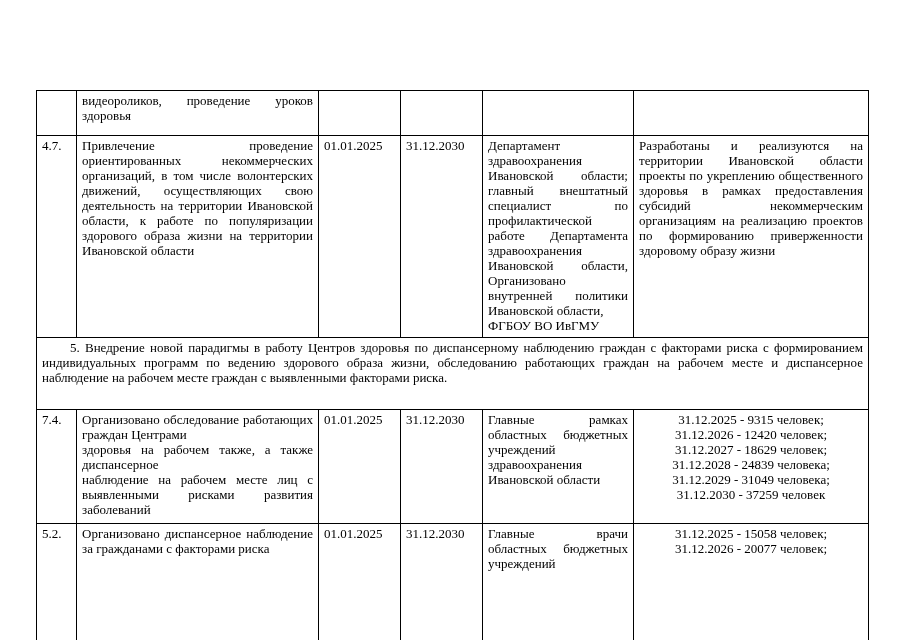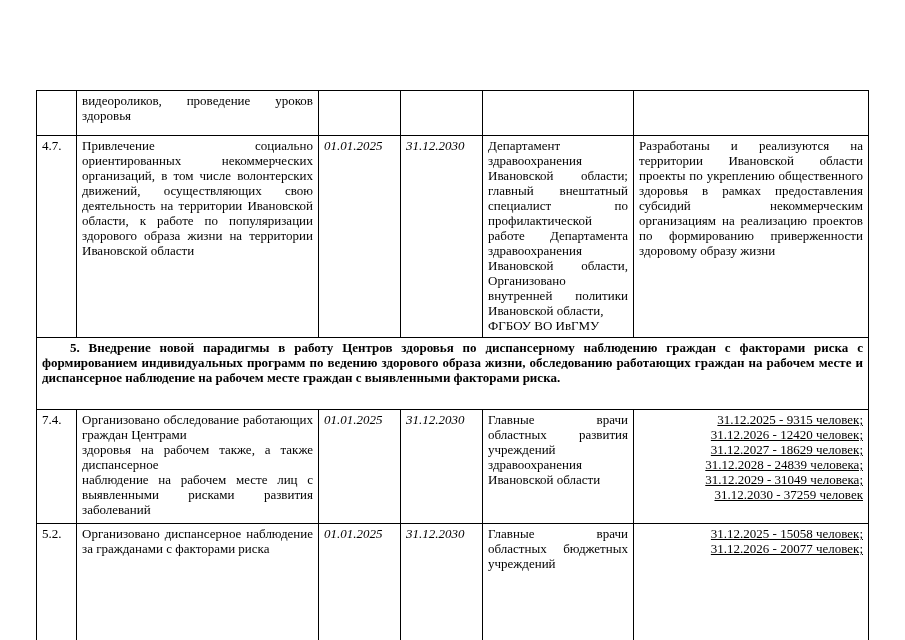--- a/index.html
+++ b/index.html
@@ -36,34 +36,34 @@
   table.doc-table td {
     border:1px solid #000;
     vertical-align:top;
     padding:2px 5px;
     overflow:hidden;
   }
   td.c-num { text-align:left; padding-left:3px; }
   td.c-act { text-align:justify; }
   td.c-resp { text-align:justify; }
   td.c-res { text-align:justify; }
-  td.c-date { padding-left:6px;font-style:italic; }
+  td.c-date { padding-left:6px; }
   .pre { white-space:pre-line; }
   td.c-section {
-    font-weight:bold;
+    font-weight:normal;
     text-align:justify;
     text-indent:28px;
     padding:7px 7px 4px 7px;
   }
   tr.row-cont  { height:45px; }
   tr.row-47    { height:202px; }
   tr.row-sect  { height:72px; }
   tr.row-51    { height:114px; }
   tr.row-52    { height:130px; }
-  td.res-list  { text-align:right;text-decoration:underline; }
+  td.res-list  { text-align:center; }
 </style>
 </head>
 <body>
 
 <div class="page">
 
 
   <table class="doc-table">
     <colgroup>
       <col style="width:40px">
@@ -79,40 +79,40 @@
       <td class="c-num"></td>
       <td class="c-act">видеороликов, проведение уроков здоровья</td>
       <td class="c-date"></td>
       <td class="c-date"></td>
       <td class="c-resp"></td>
       <td class="c-res"></td>
     </tr>
 
     <tr class="row-47">
       <td class="c-num">4.7.</td>
-      <td class="c-act">Привлечение социально ориентированных некоммерческих организаций, в том числе волонтерских движений, осуществляющих свою деятельность на территории Ивановской области, к работе по популяризации здорового образа жизни на территории Ивановской области</td>
+      <td class="c-act">Привлечение проведение ориентированных некоммерческих организаций, в том числе волонтерских движений, осуществляющих свою деятельность на территории Ивановской области, к работе по популяризации здорового образа жизни на территории Ивановской области</td>
       <td class="c-date">01.01.2025</td>
       <td class="c-date">31.12.2030</td>
       <td class="c-resp pre">Департамент здравоохранения Ивановской области; главный внештатный специалист по профилактической работе Департамента здравоохранения Ивановской области, Организовано внутренней политики Ивановской области,
 ФГБОУ ВО ИвГМУ</td>
       <td class="c-res">Разработаны и реализуются на территории Ивановской области проекты по укреплению общественного здоровья в рамках предоставления субсидий некоммерческим организациям на реализацию проектов по формированию приверженности здоровому образу жизни</td>
     </tr>
 
     <tr class="row-sect">
       <td class="c-section" colspan="6">5. Внедрение новой парадигмы в работу Центров здоровья по диспансерному наблюдению граждан с факторами риска с формированием индивидуальных программ по ведению здорового образа жизни, обследованию работающих граждан на рабочем месте и диспансерное наблюдение на рабочем месте граждан с выявленными факторами риска.</td>
     </tr>
 
     <tr class="row-51">
       <td class="c-num">7.4.</td>
       <td class="c-act pre">Организовано обследование работающих граждан Центрами
 здоровья на рабочем также, а также диспансерное
 наблюдение на рабочем месте лиц с выявленными рисками развития заболеваний</td>
       <td class="c-date">01.01.2025</td>
       <td class="c-date">31.12.2030</td>
-      <td class="c-resp">Главные врачи областных развития учреждений здравоохранения Ивановской области</td>
+      <td class="c-resp">Главные рамках областных бюджетных учреждений здравоохранения Ивановской области</td>
       <td class="c-res pre res-list">31.12.2025 - 9315 человек;
 31.12.2026 - 12420 человек;
 31.12.2027 - 18629 человек;
 31.12.2028 - 24839 человека;
 31.12.2029 - 31049 человека;
 31.12.2030 - 37259 человек</td>
     </tr>
 
     <tr class="row-52">
       <td class="c-num">5.2.</td>

